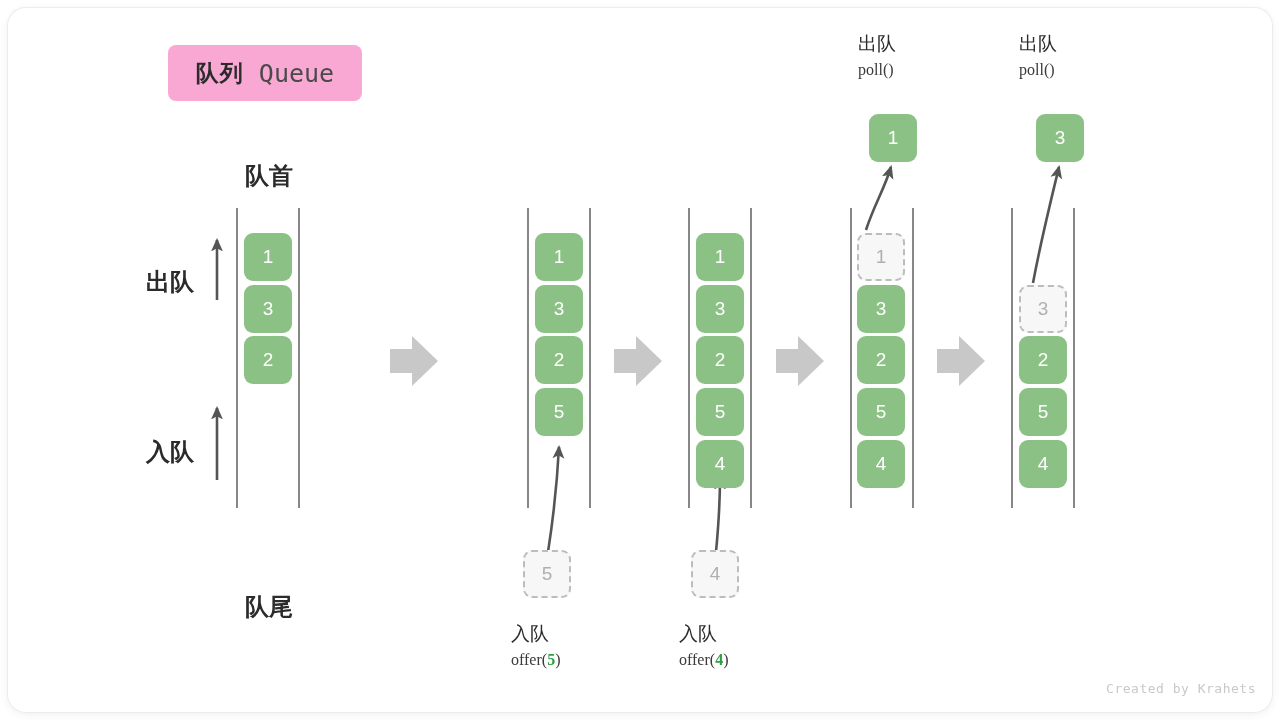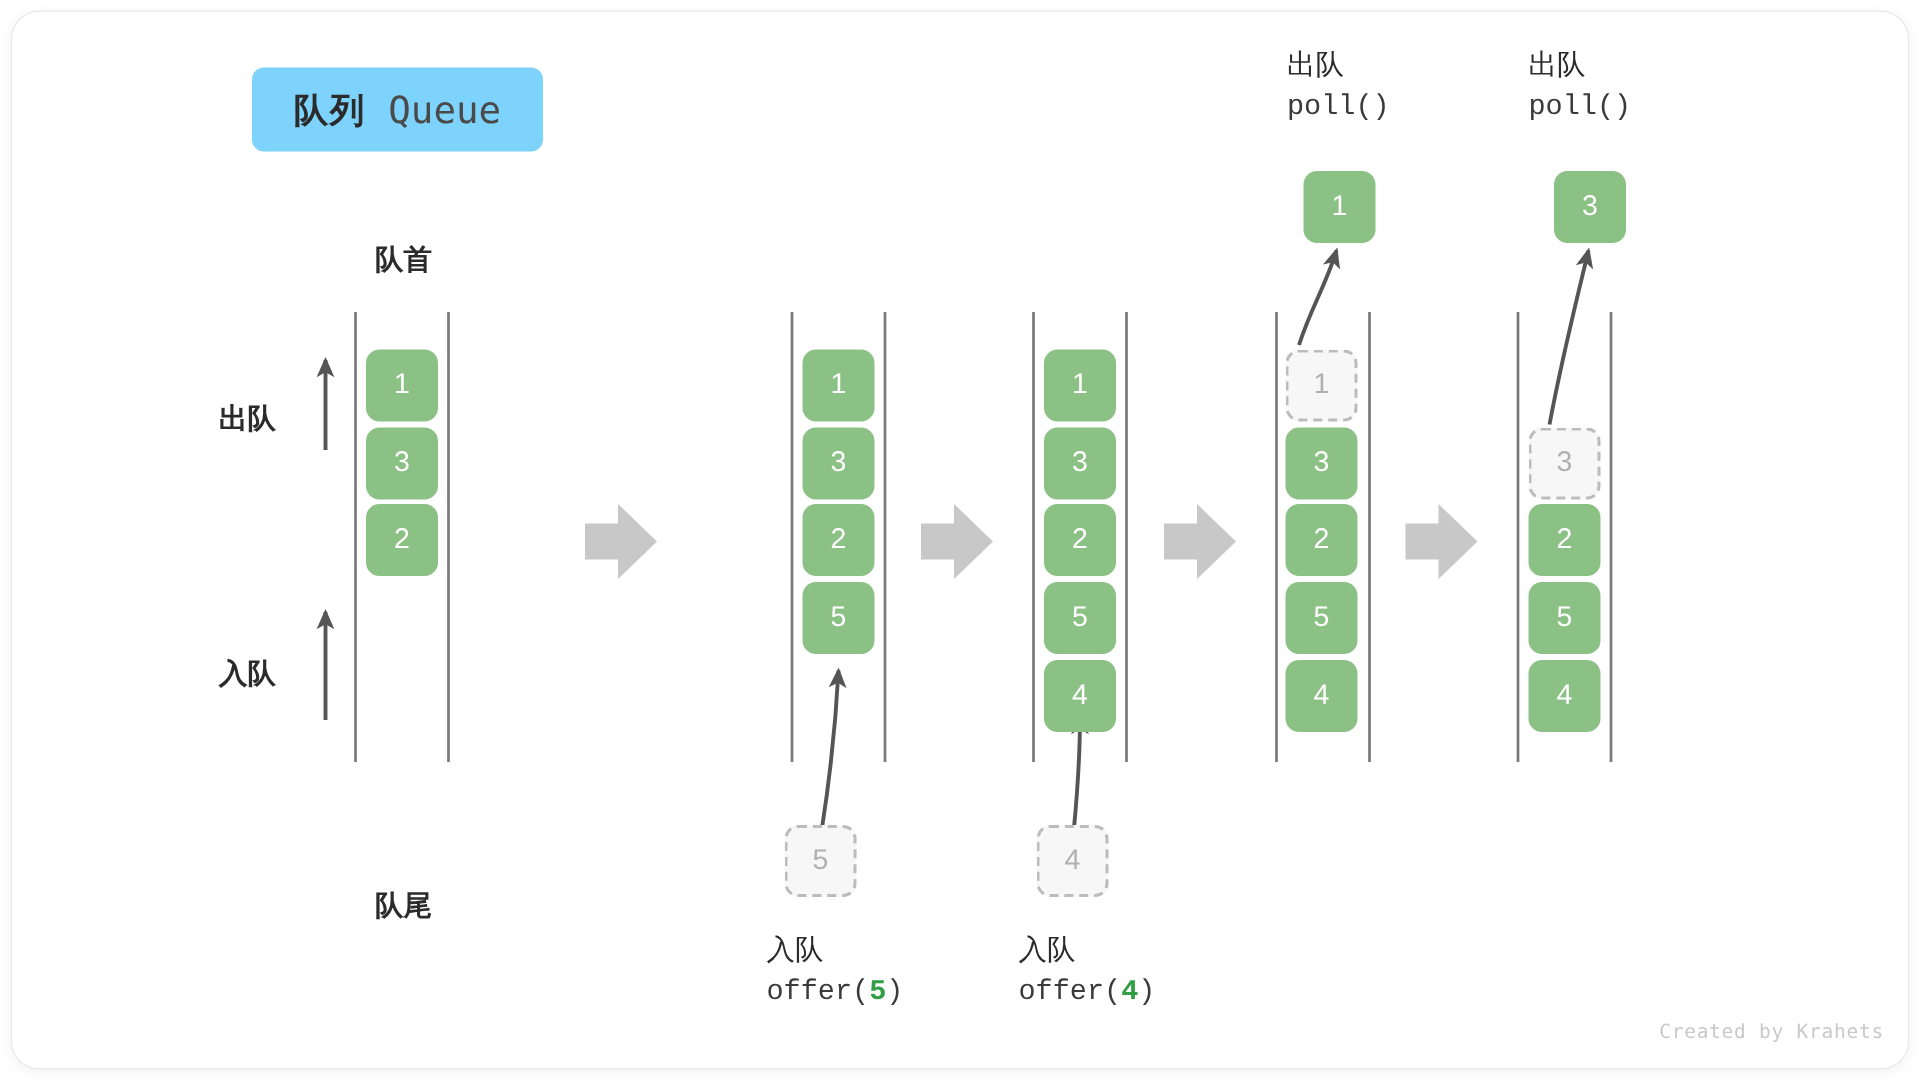--- a/index.html
+++ b/index.html
@@ -36,21 +36,21 @@
   }
   .abs { position: absolute; }
 
   
   .title-badge {
     position: absolute;
     left: 168px;
     top: 45px;
     width: 194px;
     height: 56px;
-    background: #7dd3fc;
+    background: #f9a8d4;
     border-radius: 8px;
     display: flex;
     align-items: center;
     justify-content: center;
     gap: 15px;
   }
   .title-cn {
     font-size: 23px;
     font-weight: bold;
     color: #2b2b2b;
@@ -78,40 +78,40 @@
   }
   .cell.ghost {
     background: #f7f7f7;
     border: 2px dashed #bcbcbc;
     color: #b0b0b0;
   }
 
   
   .lbl-bold {
     position: absolute;
-    font-size: 19px;
+    font-size: 24px;
     font-weight: bold;
     color: #2b2b2b;
     white-space: nowrap;
   }
   .op-label {
     position: absolute;
     white-space: nowrap;
     line-height: 1.45;
     color: #333333;
   }
   .op-cn {
     font-size: 19px;
     font-weight: normal;
     color: #2b2b2b;
     display: block;
   }
   .op-code {
-    font-family: Liberation Mono, monospace;
-    font-size: 19px;
+    font-family: Liberation Serif, serif;
+    font-size: 16px;
     color: #3a3a3a;
     display: block;
   }
   .op-arg { color: #2f9e44; font-weight: bold; }
 
   .credit {
     position: absolute;
     right: 24px;
     bottom: 24px;
     font-family: "DejaVu Sans Mono", "Liberation Mono", monospace;

